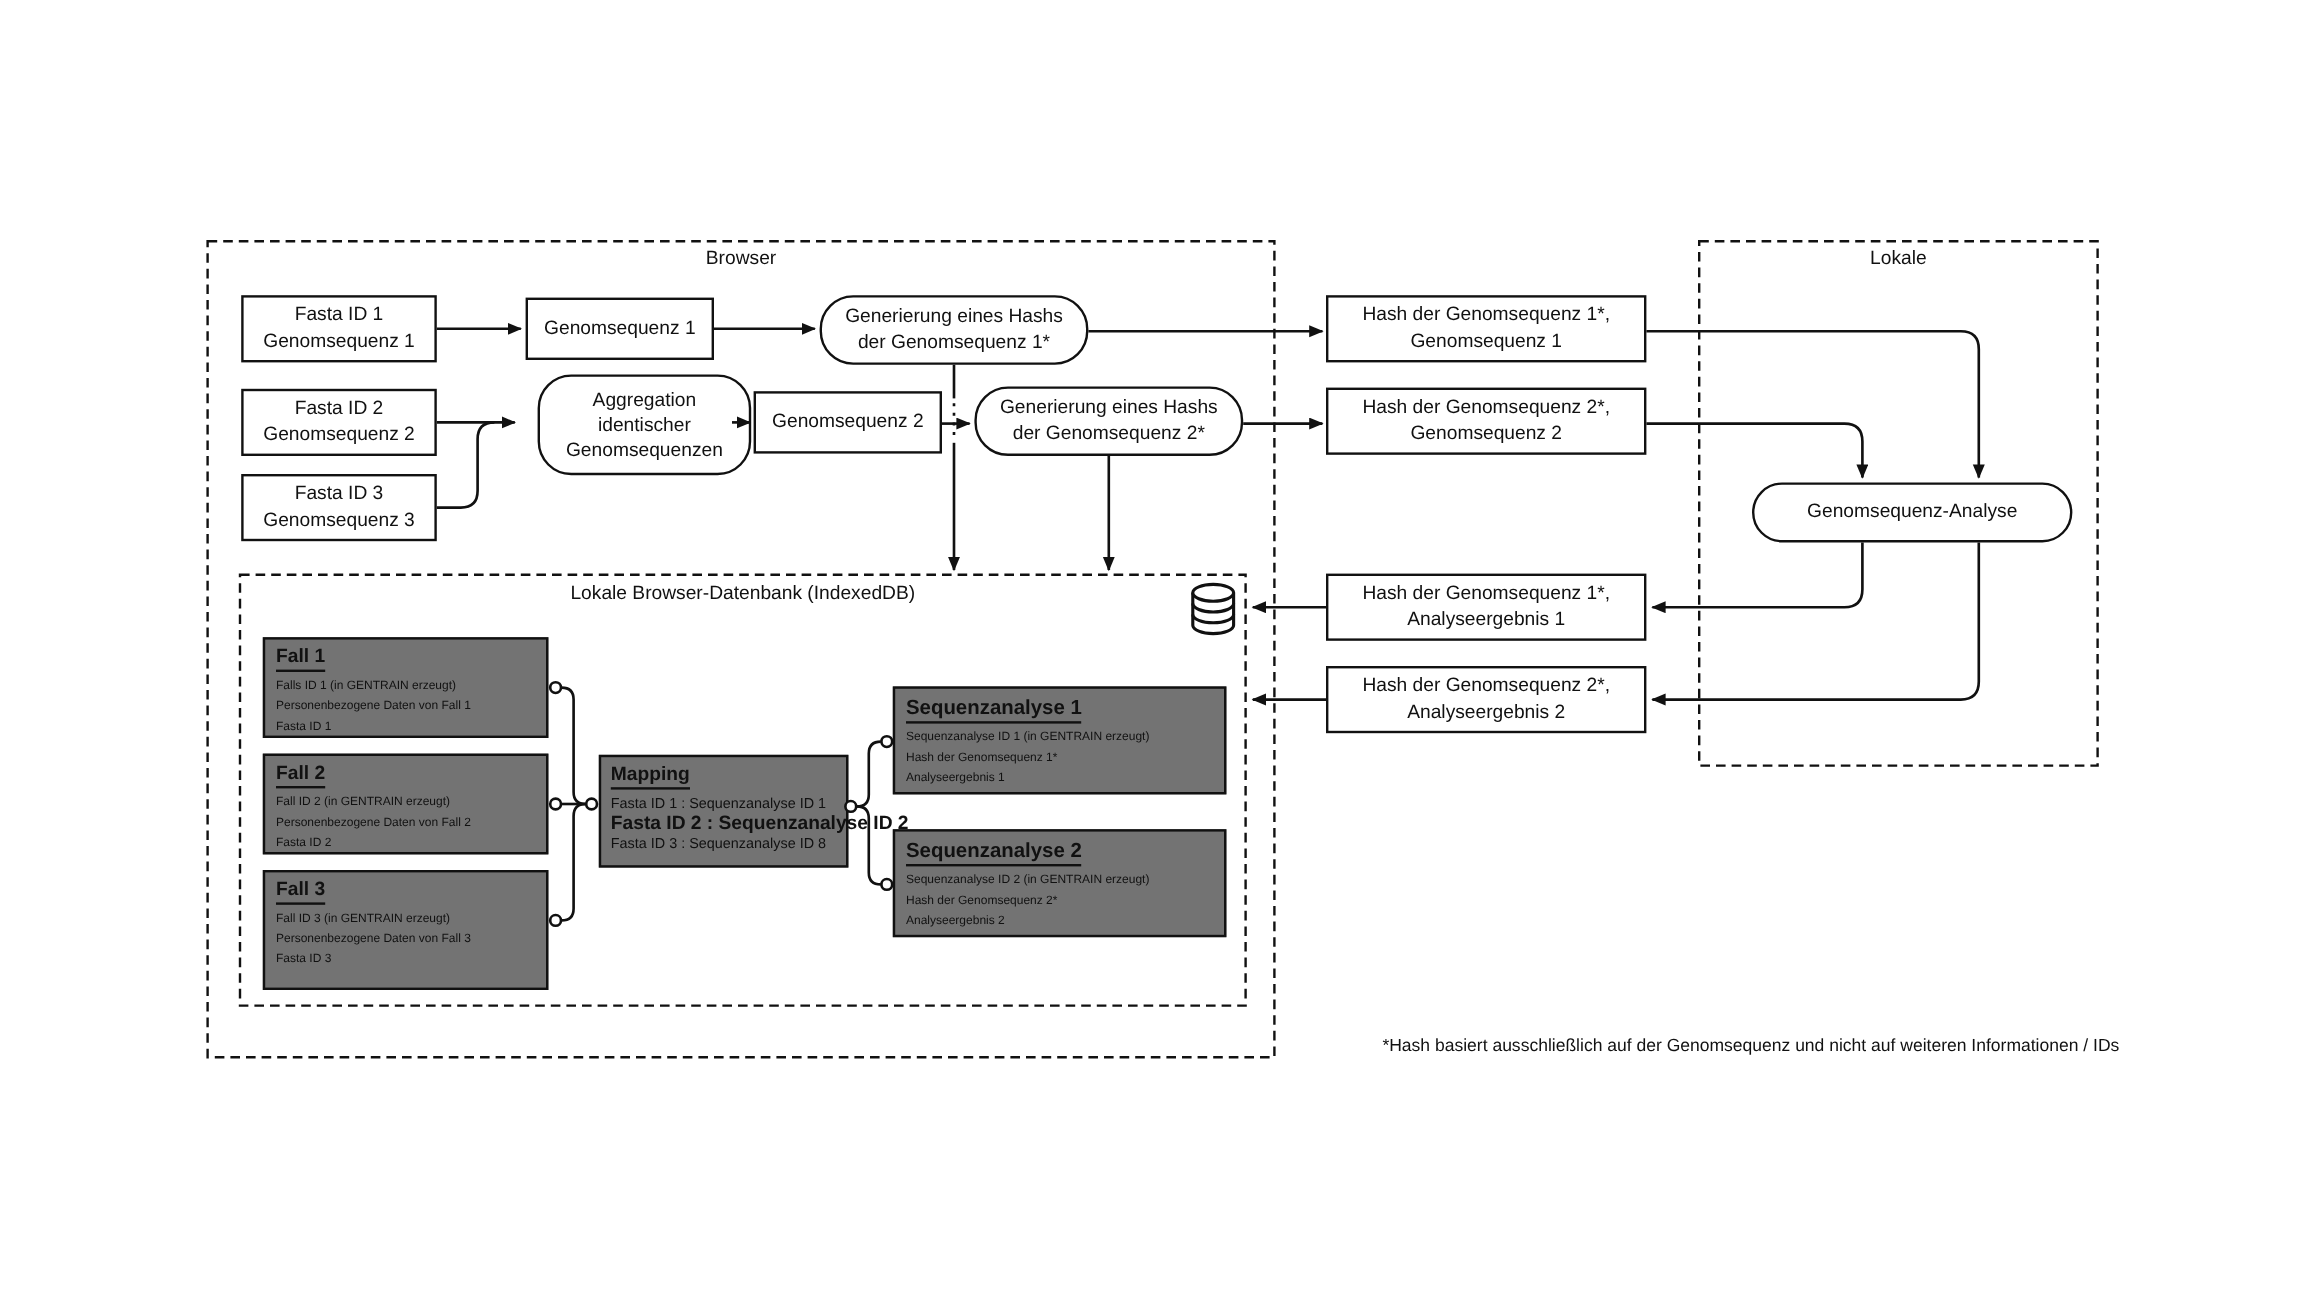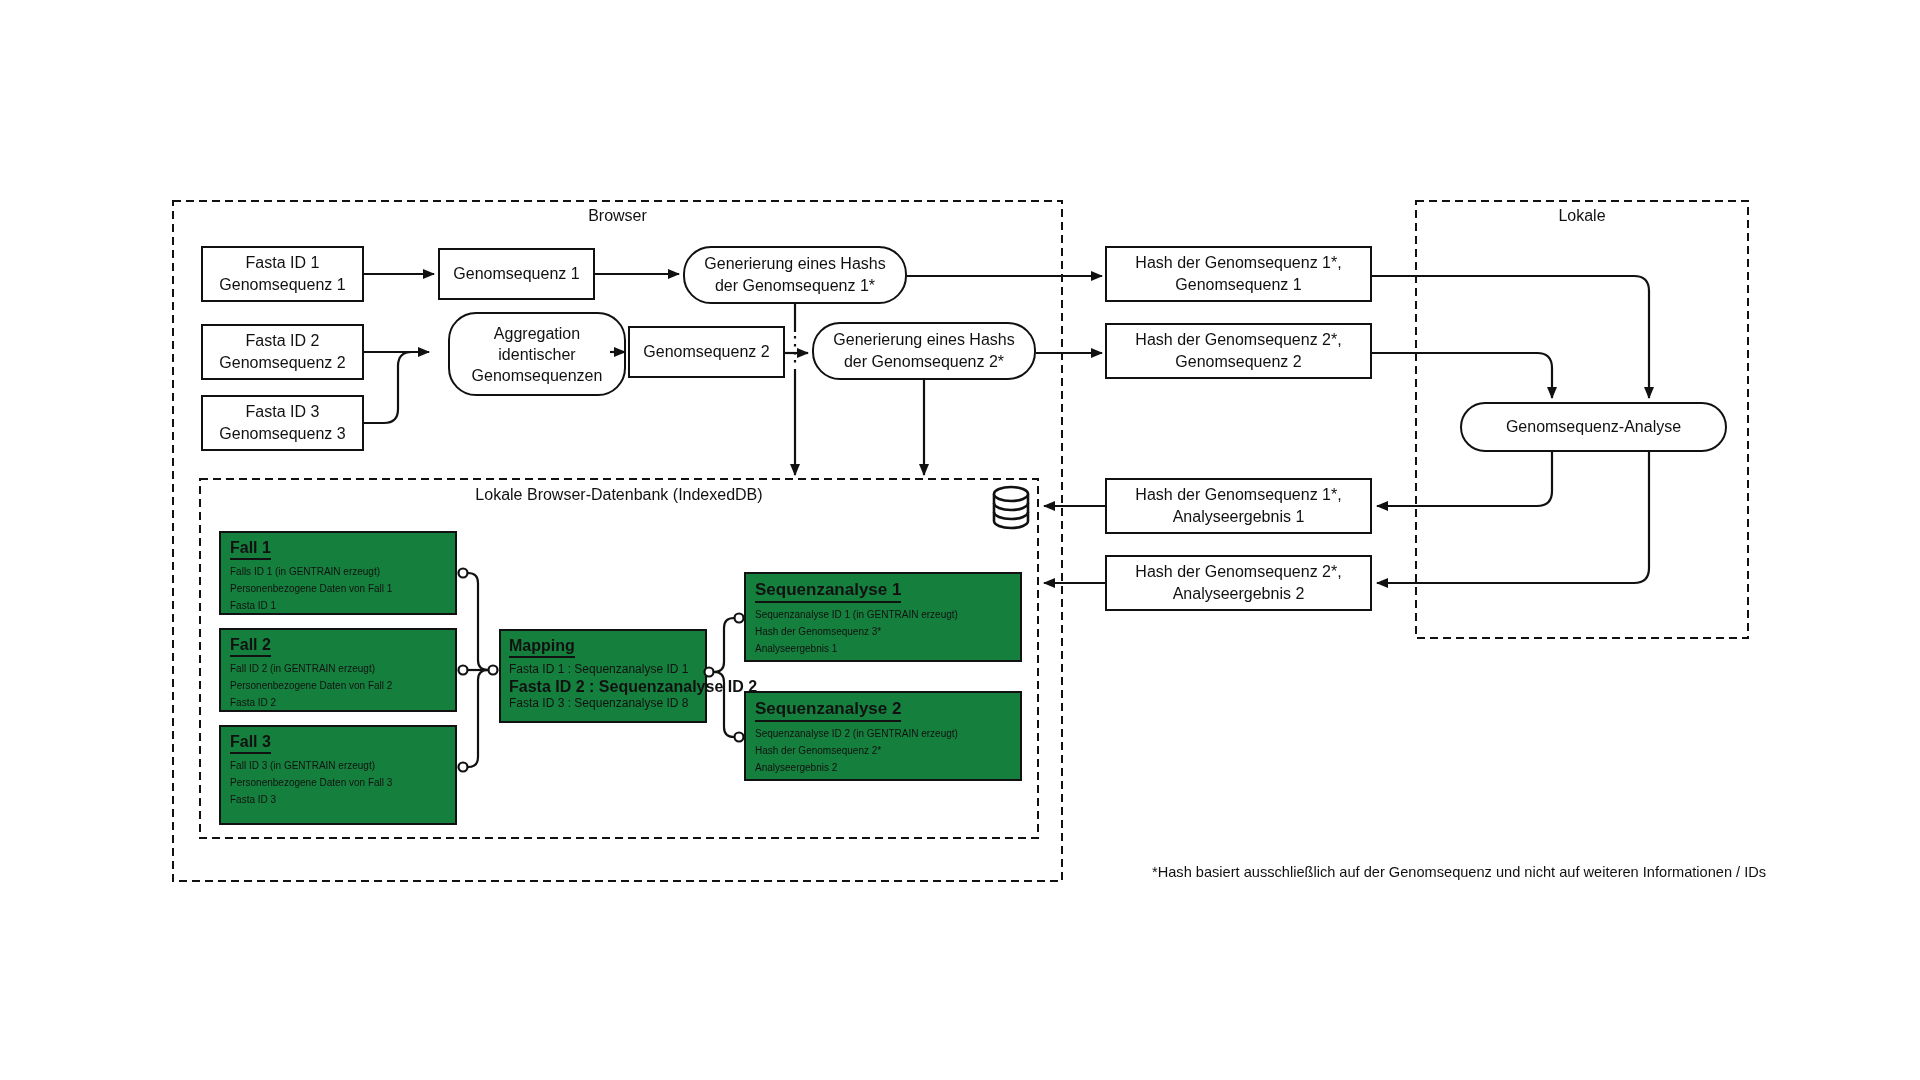--- a/index.html
+++ b/index.html
@@ -7,21 +7,21 @@
        font-family:"Liberation Sans", sans-serif;color:#111;}
   .abs{position:absolute;box-sizing:border-box;}
   
   .box{border:2.5px solid #111;background:#fff;display:flex;flex-direction:column;
        align-items:center;justify-content:center;text-align:center;
        font-size:16px;line-height:22px;}
   .oval{border-radius:28px;}
   
   .ctitle{text-align:center;font-size:16px;}
   
-  .entity{border:2px solid #111;background:#15803d;padding:6px 8px 4px 9px;}
+  .entity{border:2px solid #111;background:#737373;padding:6px 8px 4px 9px;}
   .entity .etitle{font-weight:bold;font-size:16px;display:inline-block;
                   border-bottom:2px solid #111;padding-bottom:1px;margin-bottom:3px;}
   .entity .erow{font-size:10px;line-height:17px;white-space:nowrap;}
   .footnote{font-size:14.6px;}
   svg.overlay{position:absolute;left:0;top:0;pointer-events:none;}
 </style>
 </head>
 <body>
 
 <div class="abs ctitle" style="left:173px;top:207px;width:889px;">Browser</div>
@@ -107,21 +107,21 @@
 <div class="abs entity" style="left:499px;top:629px;width:208px;height:94px;padding-left:8px;">
   <div><span class="etitle">Mapping</span></div>
   <div class="erow" style="font-size:12px;">Fasta ID 1 : Sequenzanalyse ID 1</div>
   <div class="erow" style="font-size:16px;font-weight:bold;">Fasta ID 2 : Sequenzanalyse ID 2</div>
   <div class="erow" style="font-size:12px;">Fasta ID 3 : Sequenzanalyse ID 8</div>
 </div>
 
 <div class="abs entity" style="left:744px;top:572px;width:278px;height:90px;">
   <div><span class="etitle" style="font-size:17px;">Sequenzanalyse 1</span></div>
   <div class="erow">Sequenzanalyse ID 1 (in GENTRAIN erzeugt)</div>
-  <div class="erow">Hash der Genomsequenz 3*</div>
+  <div class="erow">Hash der Genomsequenz 1*</div>
   <div class="erow">Analyseergebnis 1</div>
 </div>
 <div class="abs entity" style="left:744px;top:691px;width:278px;height:90px;">
   <div><span class="etitle" style="font-size:17px;">Sequenzanalyse 2</span></div>
   <div class="erow">Sequenzanalyse ID 2 (in GENTRAIN erzeugt)</div>
   <div class="erow">Hash der Genomsequenz 2*</div>
   <div class="erow">Analyseergebnis 2</div>
 </div>
 
 <div class="abs footnote" style="left:1152px;top:864px;">*Hash basiert ausschließlich auf der Genomsequenz und nicht auf weiteren Informationen / IDs</div>

